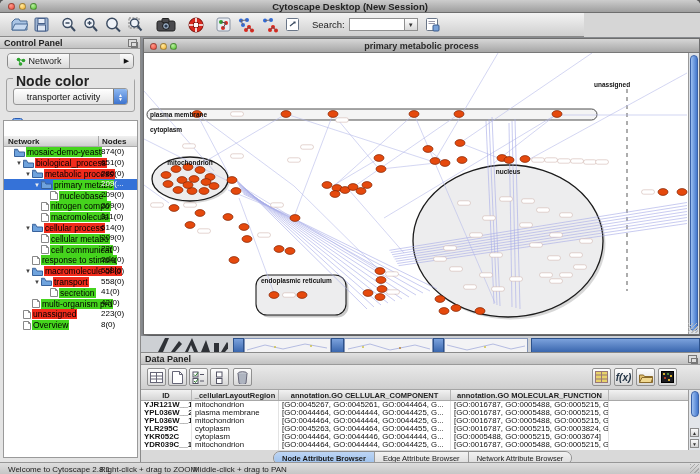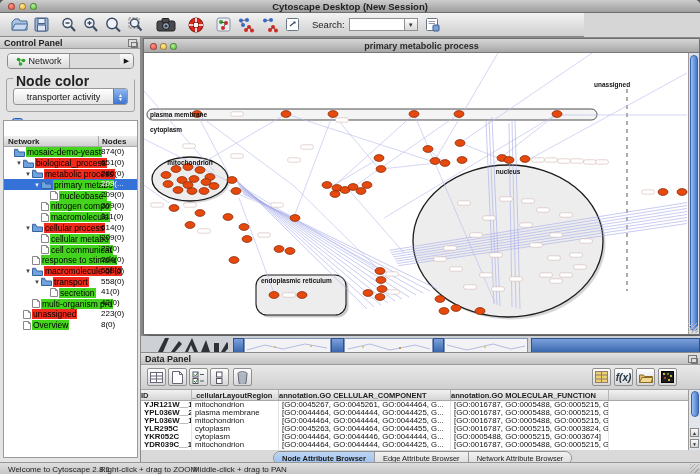--- a/index.html
+++ b/index.html
@@ -101,21 +101,21 @@
 
   
   #data-panel{left:141px;top:352px;width:559px;height:110px;background:#d9d9d9;border-top:1px solid #8a8a8a;}
   #dp-toolbar{position:absolute;left:0;top:12px;width:100%;height:25px;background:linear-gradient(#e9e9e9,#cfcfcf);
     border-bottom:1px solid #a5a5a5;}
   .dbtn{position:absolute;top:3px;width:19px;height:18px;border:1px solid #909090;border-radius:2px;
     background:linear-gradient(#fefefe,#d7d7d7);display:flex;align-items:center;justify-content:center;}
   .fx-label{font-size:10px;font-style:italic;font-weight:bold;color:#234;}
   #dp-table{position:absolute;left:0;top:37px;width:547px;height:60px;background:#fff;}
   #dp-header{display:flex;height:11px;background:linear-gradient(#f2f2f2,#d5d5d5);border-bottom:1px solid #a8a8a8;}
-  .dp-h{font-size:7.5px;font-weight:bold;color:#222;text-align:left;border-right:1px solid #b5b5b5;
+  .dp-h{font-size:7.5px;font-weight:bold;color:#222;text-align:center;border-right:1px solid #b5b5b5;
     overflow:hidden;white-space:nowrap;line-height:11px;}
   .dp-row{display:flex;height:8.1px;}
   .dp-c{font-size:7.8px;color:#111;border-right:1px solid #e3e3e3;overflow:hidden;white-space:nowrap;
     line-height:8.1px;padding-left:3px;}
   .dp-c.c0{font-weight:bold;}
   .cw0{width:51px;} .cw1{width:87px;} .cw2{width:172px;} .cw3{width:158px;} .cw4{flex:1;border-right:none;}
   #dp-vscroll{position:absolute;left:547px;top:37px;width:12px;height:60px;background:#e2e5e9;border-left:1px solid #9a9a9a;}
   #dp-vscroll .thumb{position:absolute;left:1.5px;top:1px;width:8px;height:26px;border-radius:4px;
     background:linear-gradient(90deg,#9cc0f2,#4377cc);border:1px solid #3a62a8;}
   .dp-arrow{position:absolute;left:1px;width:9px;height:9px;border:1px solid #8a8a8a;background:linear-gradient(#fbfbfb,#d5d5d5);

